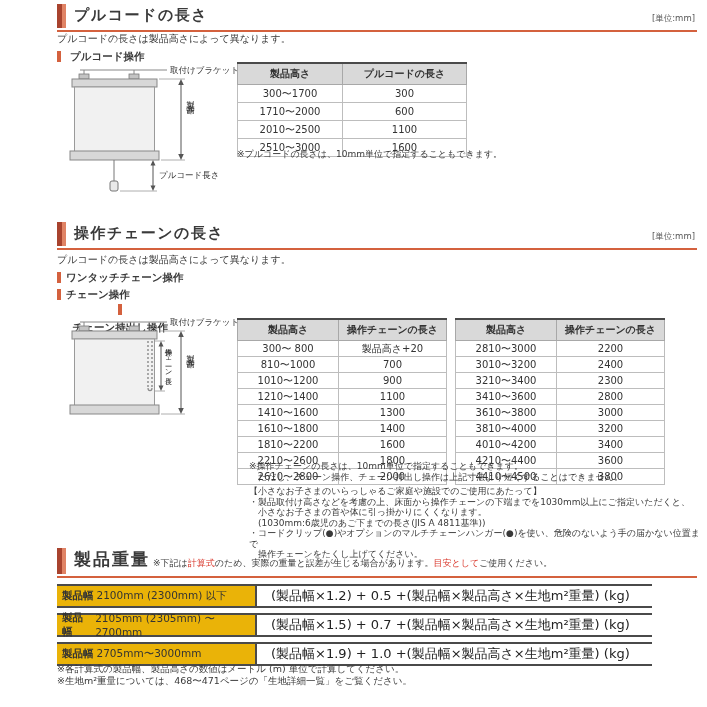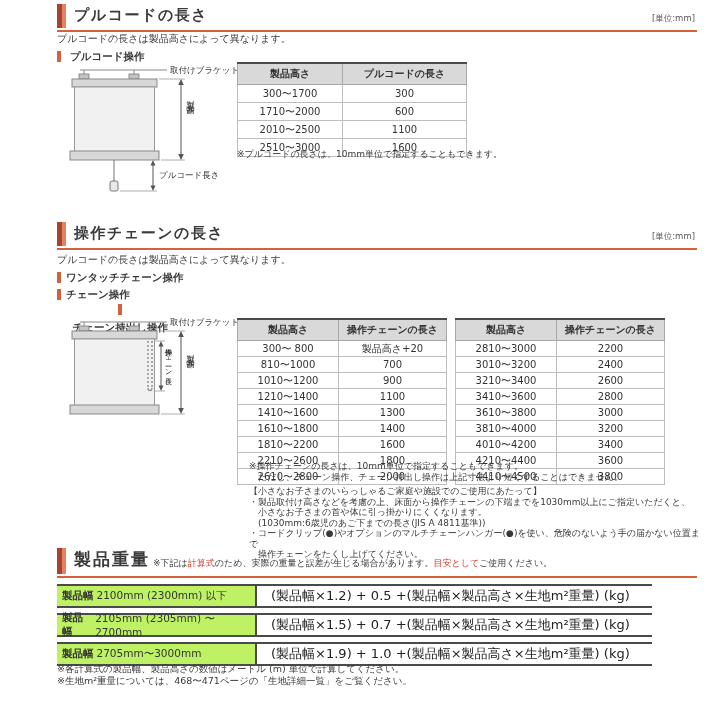--- a/index.html
+++ b/index.html
@@ -52,21 +52,21 @@
   
   .w-title{position:absolute;left:17px;top:0;margin:0;font-size:17px;font-weight:bold;
            color:#3a3a3a;letter-spacing:2px;}
   .w-note{position:absolute;left:96px;top:9px;font-size:9px;color:#3a3a3a;white-space:nowrap;}
   .red{color:#d9372b;}
   .blue{color:#4a8fd4;}
   #sec3 .sec-header{height:28px;}
   .w-table{position:absolute;left:0;top:36px;width:595px;}
   .w-row{display:flex;align-items:stretch;border-top:2px solid #4a4a4a;
          border-bottom:2px solid #4a4a4a;margin-bottom:5px;height:20px;}
-  .w-left{width:200px;flex:0 0 auto;background:#bef264;border-right:2px solid #4a4a4a;
+  .w-left{width:200px;flex:0 0 auto;background:#eab308;border-right:2px solid #4a4a4a;
           display:flex;align-items:center;padding-left:5px;font-size:10.5px;box-sizing:border-box;}
   .w-bold{font-weight:bold;margin-right:3px;}
   .w-right{flex:1;display:flex;align-items:center;padding-left:14px;font-size:13px;
            font-weight:500;color:#222;}
   .w-footnotes{position:absolute;left:0;top:115px;font-size:9.5px;line-height:11.5px;color:#3a3a3a;}
 </style>
 </head>
 <body>
 
 <div class="page">
@@ -237,21 +237,21 @@
           <tr>
           <td>2810〜3000</td>
           <td>2200</td>
         </tr>
           <tr>
           <td>3010〜3200</td>
           <td>2400</td>
         </tr>
           <tr>
           <td>3210〜3400</td>
-          <td>2600</td>
+          <td>2300</td>
         </tr>
           <tr>
           <td>3410〜3600</td>
           <td>2800</td>
         </tr>
           <tr>
           <td>3610〜3800</td>
           <td>3000</td>
         </tr>
           <tr>

